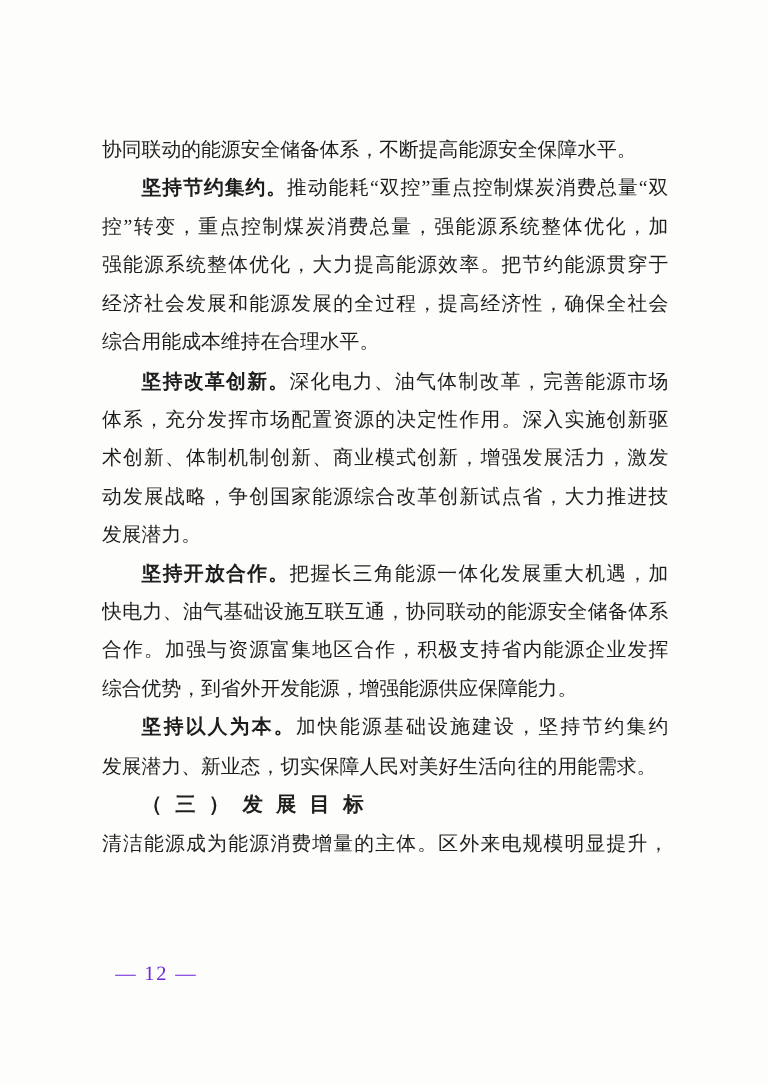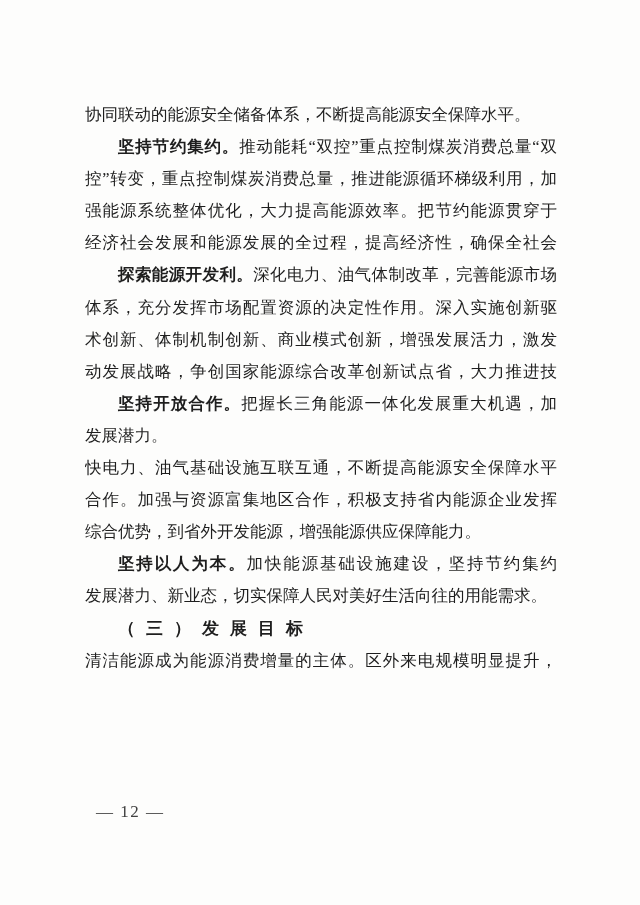--- a/index.html
+++ b/index.html
@@ -8,21 +8,21 @@
     width: 640px;
     height: 905px;
     background: #fdfdfc;
     font-family: "Liberation Serif", "DejaVu Serif", serif;
     color: #1e1e1e;
     overflow: hidden;
   }
   .text-block {
     position: absolute;
     left: 85px;
-    top: 99px;
+    top: 109px;
     width: 472px;
   }
   .line {
     font-size: 16.5px;
     line-height: 32.1px;
     height: 32.1px;
     text-align: justify;
     overflow: hidden;
     white-space: normal;
   }
@@ -39,44 +39,45 @@
   .line.heading .b {
     letter-spacing: 11px;
     font-size: 17px;
   }
   .footer {
     position: absolute;
     left: 96px;
     top: 802px;
     font-size: 17px;
     letter-spacing: 1.5px;
-    color: #404040;
+    color: #6d28d9;
   }
 </style>
 </head>
 <body>
 
 <div class="page">
   <div class="text-block">
 
     <div class="line"><span>协同联动的能源安全储备体系，不断提高能源安全保障水平。</span></div>
 
     <div class="line j ind"><span class="b">坚持节约集约。</span><span>推动能耗“双控”重点控制煤炭消费总量“双</span></div>
-    <div class="line j"><span>控”转变，重点控制煤炭消费总量，推进能源循环梯级利用，加</span></div>
+    <div class="line j"><span>控”转变，重点控制煤炭消费总量，强能源系统整体优化，加</span></div>
     <div class="line j"><span>强能源系统整体优化，大力提高能源效率。把节约能源贯穿于</span></div>
     <div class="line j"><span>经济社会发展和能源发展的全过程，提高经济性，确保全社会</span></div>
+    <div class="line"><span>综合用能成本维持在合理水平。</span></div>
 
-    <div class="line j ind"><span class="b">探索能源开发利。</span><span>深化电力、油气体制改革，完善能源市场</span></div>
+    <div class="line j ind"><span class="b">坚持改革创新。</span><span>深化电力、油气体制改革，完善能源市场</span></div>
     <div class="line j"><span>体系，充分发挥市场配置资源的决定性作用。深入实施创新驱</span></div>
     <div class="line j"><span>术创新、体制机制创新、商业模式创新，增强发展活力，激发</span></div>
     <div class="line j"><span>动发展战略，争创国家能源综合改革创新试点省，大力推进技</span></div>
+    <div class="line"><span>发展潜力。</span></div>
+
     <div class="line j ind"><span class="b">坚持开放合作。</span><span>把握长三角能源一体化发展重大机遇，加</span></div>
-
-    <div class="line"><span>发展潜力。</span></div>
-    <div class="line j"><span>快电力、油气基础设施互联互通，不断提高能源安全保障水平</span></div>
+    <div class="line j"><span>快电力、油气基础设施互联互通，协同联动的能源安全储备体系</span></div>
     <div class="line j"><span>合作。加强与资源富集地区合作，积极支持省内能源企业发挥</span></div>
     <div class="line"><span>综合优势，到省外开发能源，增强能源供应保障能力。</span></div>
 
     <div class="line j ind"><span class="b">坚持以人为本。</span><span>加快能源基础设施建设，坚持节约集约</span></div>
     <div class="line"><span>发展潜力、新业态，切实保障人民对美好生活向往的用能需求。</span></div>
 
     <div class="line heading ind"><span class="b">（三）发展目标</span></div>
 
     <div class="line j"><span>清洁能源成为能源消费增量的主体。区外来电规模明显提升，</span></div>
 

